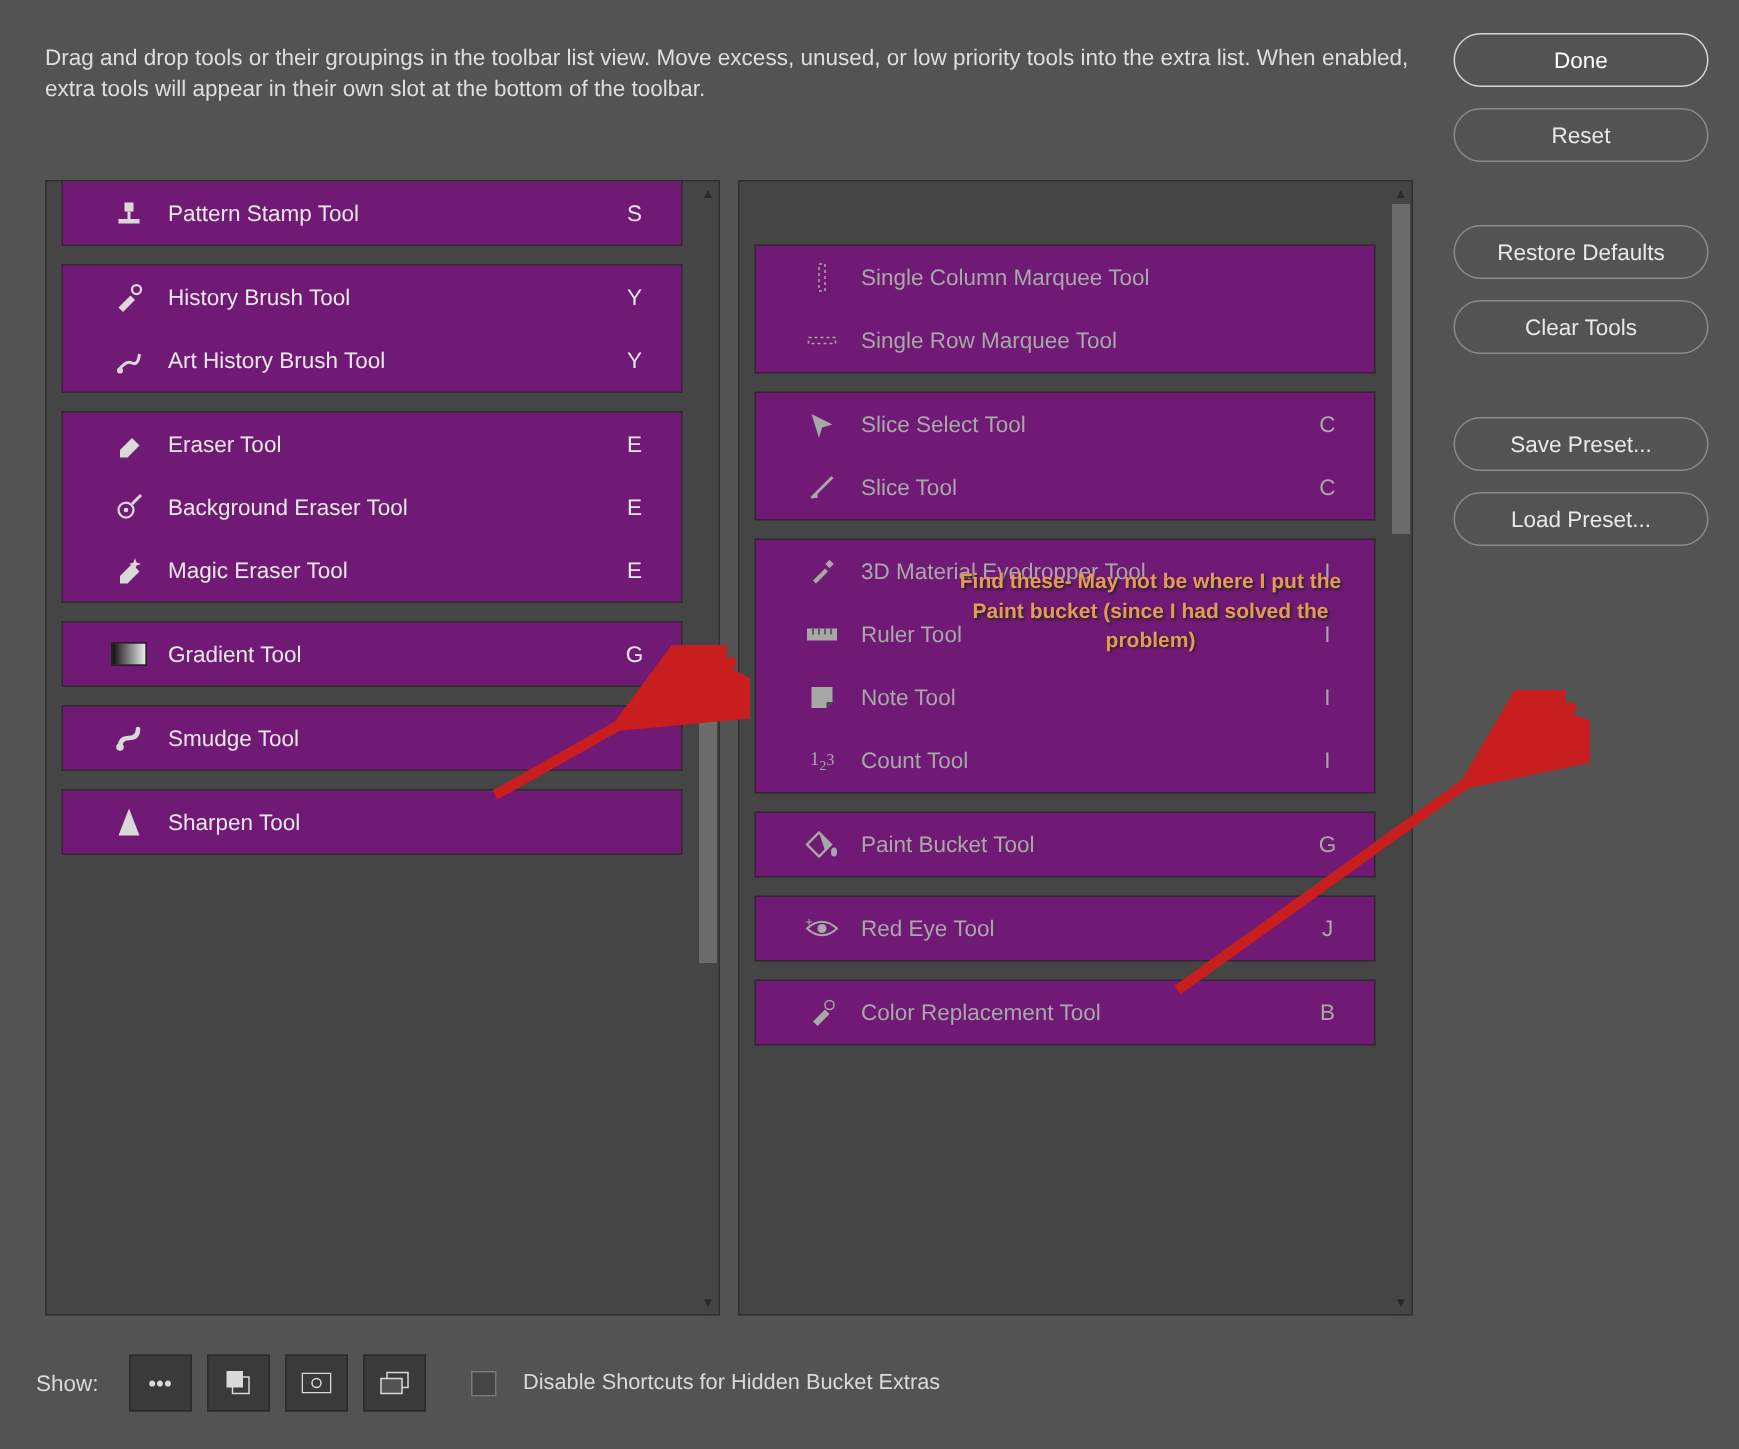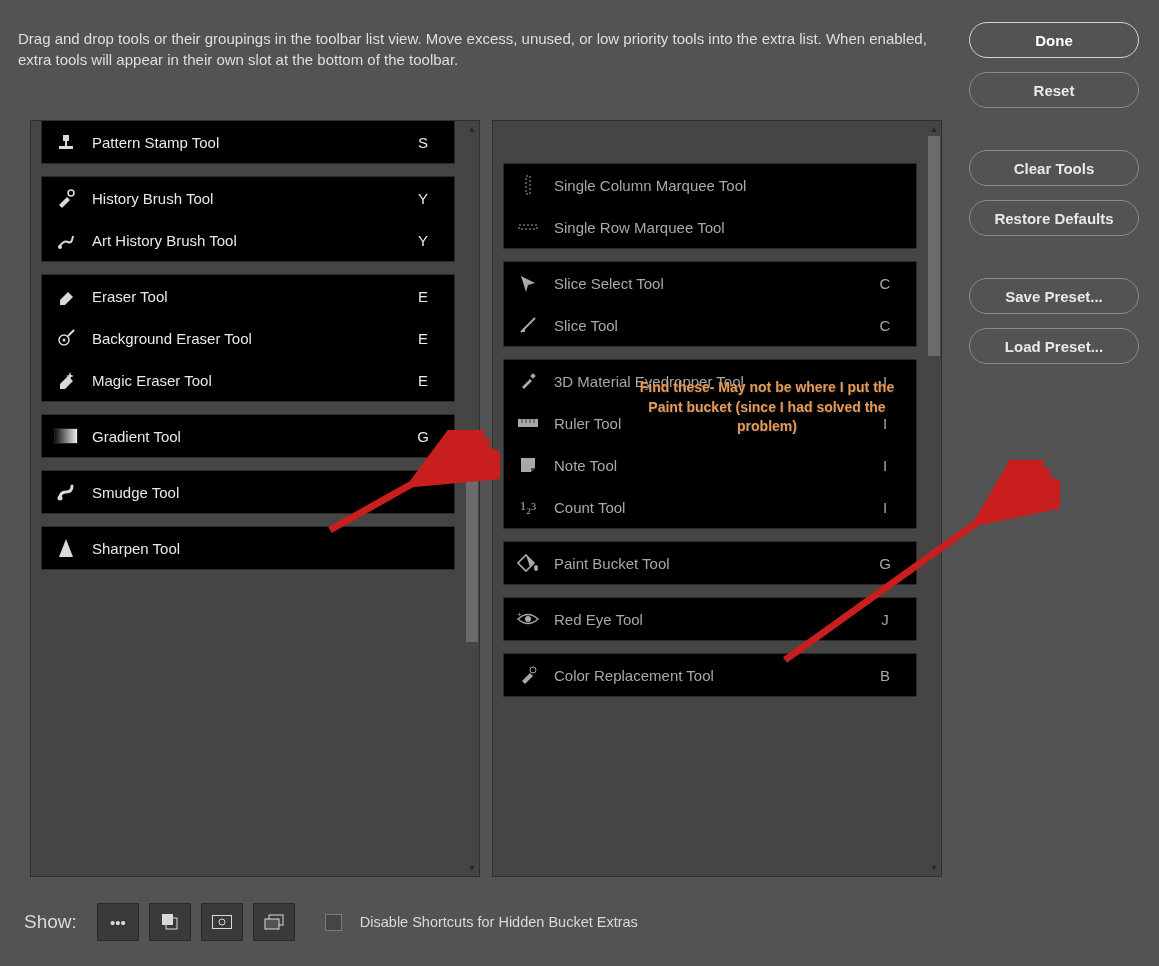--- a/index.html
+++ b/index.html
@@ -15,21 +15,21 @@
   }
 
   .container {
     position: relative;
     width: 1159px;
     height: 966px;
   }
 
   .intro {
     position: absolute;
-    left: 18px;
+    left: 30px;
     top: 28px;
     width: 910px;
     color: #dedede;
     line-height: 1.4;
     font-size: 15px;
   }
 
   .side-buttons {
     position: absolute;
     top: 22px;
@@ -45,21 +45,20 @@
     border: 1px solid #8a8a8a;
     background: #535353;
     color: #e8e8e8;
     border-radius: 18px;
     height: 34px;
     display: flex;
     align-items: center;
     justify-content: center;
     font-size: 15px;
     cursor: pointer;
-    font-weight: bold;
   }
   .pill.primary {
     border-color: #d5d5d5;
     color: #ffffff;
   }
 
   .section-label {
     position: absolute;
     color: #fca5a5;
     font-size: 10px;
@@ -110,23 +109,24 @@
   .scroll-arrow.up { top: 0; }
   .scroll-arrow.down { bottom: 0; }
   .scroll-thumb {
     position: absolute;
     left: 0;
     width: 12px;
     background: #6b6b6b;
   }
 
   .group {
-    background: #000000;
+    background: #701a75;
     border: 1px solid #2c2c2c;
     margin: 12px 0;
+    padding-left: 20px;
   }
   .group.cut-top { border-top: none; margin-top: 0; }
 
   .tool-row {
     display: flex;
     align-items: center;
     height: 42px;
     padding: 0 14px 0 10px;
     color: #e8e8e8;
     font-size: 15px;
@@ -154,21 +154,21 @@
   .bottom {
     position: absolute;
     left: 20px;
     right: 0;
     top: 898px;
     height: 48px;
     display: flex;
     align-items: center;
     gap: 10px;
   }
-  .bottom .lbl { margin: 0 10px 0 4px; font-size: 19px; }
+  .bottom .lbl { margin: 0 10px 0 4px; font-size: 15px; }
   .small-btn {
     width: 40px;
     height: 36px;
     background: #3a3a3a;
     border: 1px solid #2a2a2a;
     display: inline-flex;
     align-items: center;
     justify-content: center;
     color: #d9d9d9;
     font-size: 15px;
@@ -215,22 +215,22 @@
 <body>
 
 <div class="container">
 
   <div class="intro">Drag and drop tools or their groupings in the toolbar list view. Move excess, unused, or low priority tools into the extra list. When enabled, extra tools will appear in their own slot at the bottom of the toolbar.</div>
 
   <div class="side-buttons">
     <div class="pill primary">Done</div>
     <div class="pill">Reset</div>
     <div class="spacer"></div>
+    <div class="pill">Restore Defaults</div>
     <div class="pill">Clear Tools</div>
-    <div class="pill">Restore Defaults</div>
     <div class="spacer"></div>
     <div class="pill">Save Preset...</div>
     <div class="pill">Load Preset...</div>
   </div>
 
   <div class="section-label label-toolbar">Toolbar</div>
   <div class="section-label label-extra">Extra Tools</div>
 
   <div class="panel panel-left">
     <div class="scroll-area" id="left-scroll">

